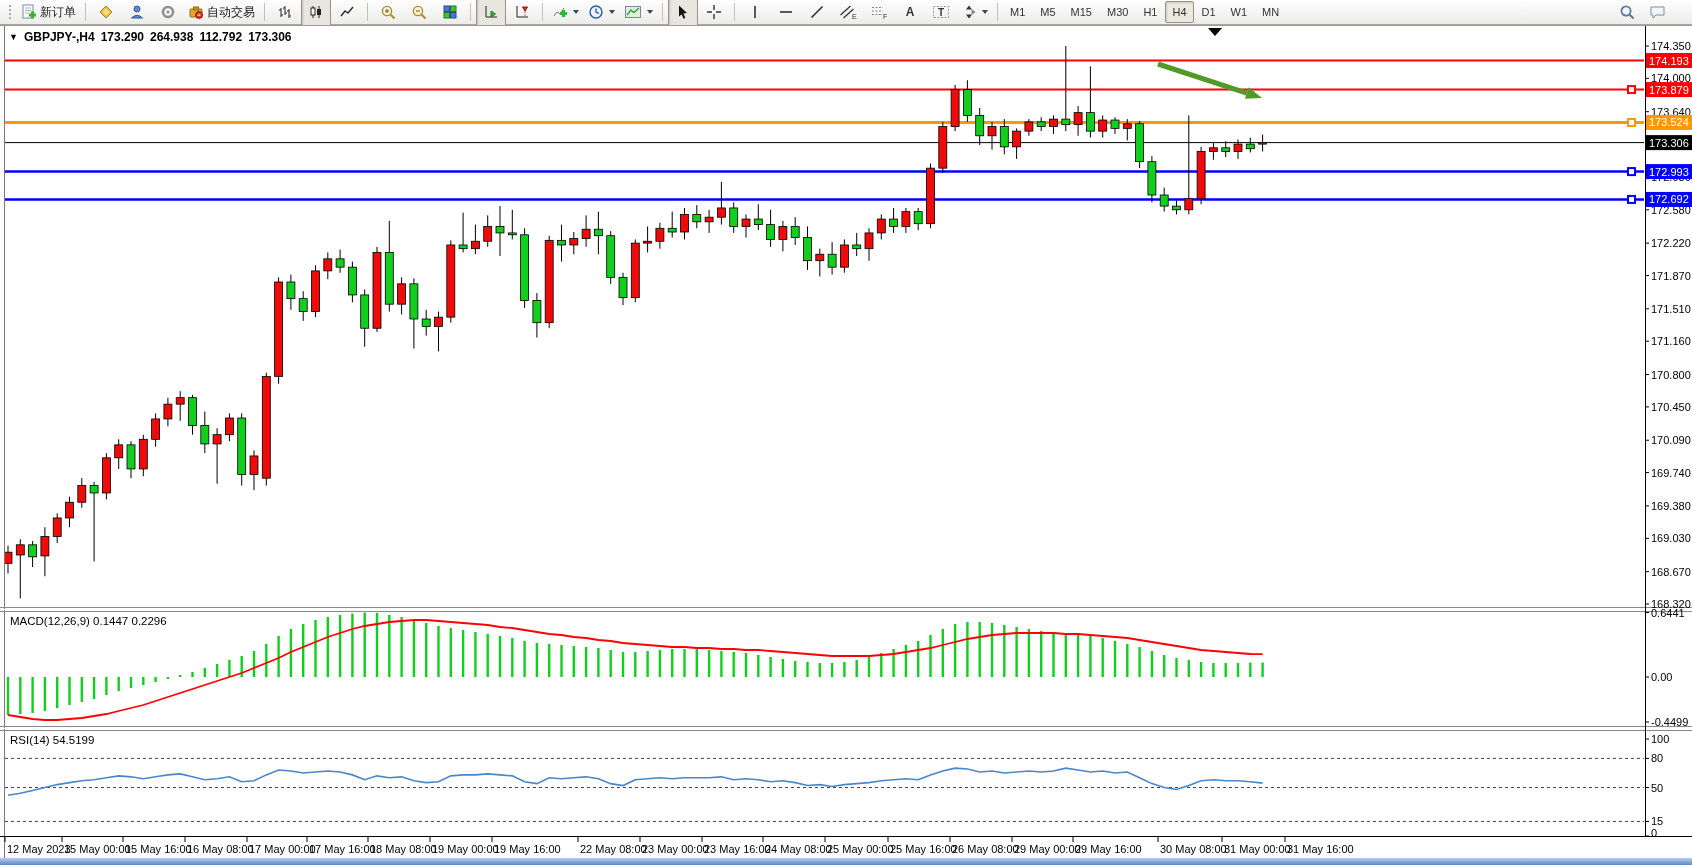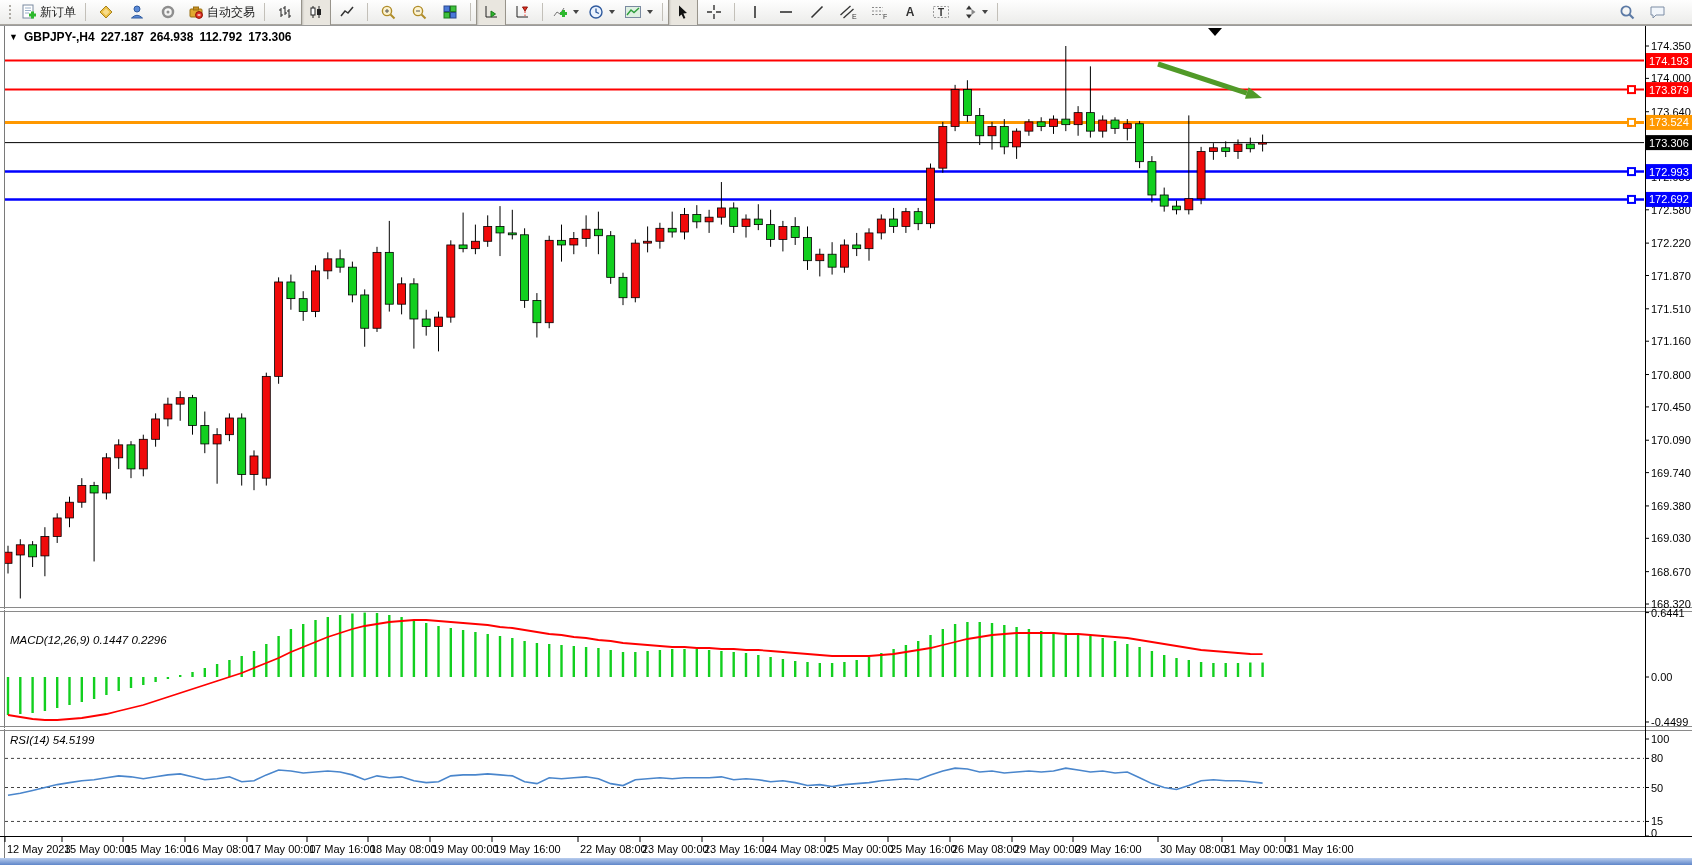--- a/index.html
+++ b/index.html
@@ -23,22 +23,22 @@
   #tb-spacer{flex:1;}
   .glyph{font-size:12px;font-weight:bold;color:#333;line-height:1;}
   #chat-wrap{position:relative;margin-right:14px;}
   #chat-badge{position:absolute;top:-4px;right:-7px;width:12px;height:12px;border-radius:50%;
               background:#e63d00;color:#fff;font-size:9px;font-weight:bold;display:flex;
               align-items:center;justify-content:center;border:1px solid #fff;}
   
   .pane-label{position:absolute;font-size:12px;color:#000;white-space:nowrap;z-index:5;}
   #chart-title{left:9px;top:30px;font-weight:bold;display:flex;align-items:center;gap:6px;}
   #title-collapse{font-size:9px;color:#000;font-weight:normal;}
-  #macd-label{left:10px;top:634px;font-size:11.5px;font-style:italic;}
-  #rsi-label{left:10px;top:734px;font-size:11.5px;font-style:italic;}
+  #macd-label{left:10px;top:615px;font-size:11.5px;}
+  #rsi-label{left:10px;top:734px;font-size:11.5px;}
   #chart-svg{position:absolute;left:0;top:0;z-index:1;}
   #bottom-strip{position:absolute;left:0;top:858px;width:1692px;height:7px;
                 background:linear-gradient(#b9cdee,#5f86c9);z-index:6;}
 </style>
 </head>
 <body>
 
 <div id="app">
 
   <div id="toolbar">
@@ -221,20 +221,31 @@
     <div class="tbtn">
       <svg width="16" height="16">
         <polygon points="8,1.5 11,5.5 5,5.5" fill="#333"></polygon>
         <polygon points="8,14.5 11,10.5 5,10.5" fill="#333"></polygon>
         <polygon points="14.5,8 10.5,11 10.5,5" fill="#888"></polygon>
       </svg>
       <span class="caret"></span>
     </div>
     <div class="tsep"></div>
 
+    <div id="tf-group" style="display:flex;gap:1px;">
+        <div class="tf">M1</div>
+        <div class="tf">M5</div>
+        <div class="tf">M15</div>
+        <div class="tf">M30</div>
+        <div class="tf">H1</div>
+        <div class="tf pressed">H4</div>
+        <div class="tf">D1</div>
+        <div class="tf">W1</div>
+        <div class="tf">MN</div>
+      </div>
 
     <div id="tb-spacer"></div>
 
     <div class="tbtn">
       <svg width="17" height="17">
         <circle cx="7" cy="7" r="4.6" fill="none" stroke="#5c7aa5" stroke-width="1.8"></circle>
         <line x1="10.5" y1="10.5" x2="14.5" y2="14.5" stroke="#5c7aa5" stroke-width="2.2"></line>
       </svg>
     </div>
     <div id="chat-wrap" class="tbtn">
@@ -711,21 +722,21 @@
         <line x1="1222" y1="837" x2="1222" y2="842" stroke="#000"></line>
         <text x="1224" y="853" font-size="11" font-family="Liberation Sans, sans-serif" fill="#000">31 May 00:00</text>
         <line x1="1285" y1="837" x2="1285" y2="842" stroke="#000"></line>
         <text x="1287" y="853" font-size="11" font-family="Liberation Sans, sans-serif" fill="#000">31 May 16:00</text>
       </g>
     </svg>
 
   <div class="pane-label" id="chart-title">
     <span id="title-collapse">▼</span>
     <span>GBPJPY-,H4</span>
-    <span>227.187</span>
+    <span>173.290</span>
     <span>264.938</span>
     <span>112.792</span>
     <span>173.306</span>
   </div>
 
   <div class="pane-label" id="macd-label">
     <span>MACD(12,26,9)</span>
     <span>0.1447</span>
     <span>0.2296</span>
   </div>

